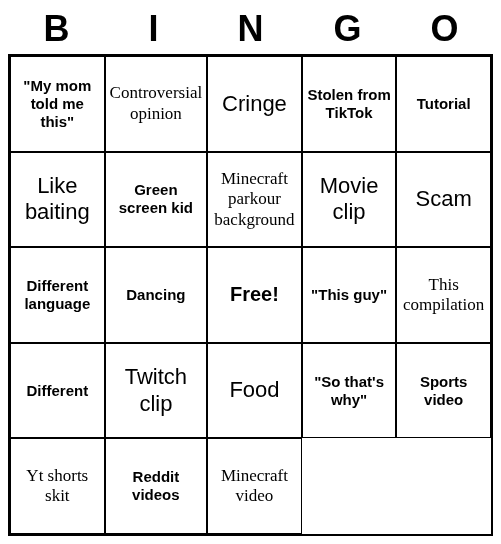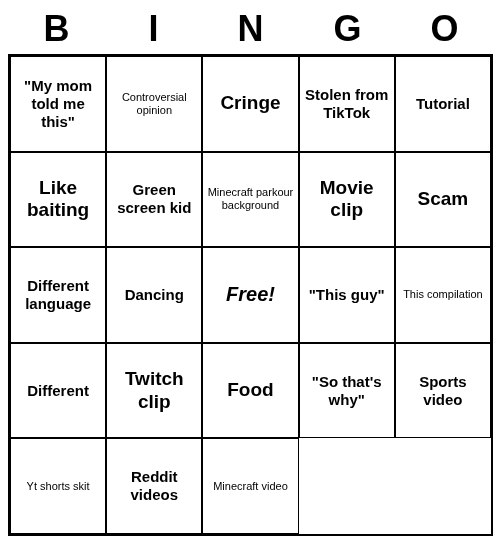--- a/index.html
+++ b/index.html
@@ -51,37 +51,37 @@
       padding: 4px;
       min-height: 88px;
     }
 
     .cell-text {
       font-size: 13px;
       line-height: 1.2;
     }
 
     .cell-text.large {
-      font-size: 19px;
-      font-weight: bold;
+      font-size: 22px;
+      font-weight: normal;
     }
 
     .cell-text.medium {
       font-size: 15px;
       font-weight: bold;
     }
 
     .cell-text.small {
-      font-size: 11px;
+      font-size: 17px;
+      font-family: Liberation Serif, serif;
     }
 
     .free-space {
       font-size: 20px;
       font-weight: bold;
-      font-style: italic;
     }
   </style>
 </head>
 <body>
 
 <div class="bingo-title">
   <span class="bingo-letter">B</span>
   <span class="bingo-letter">I</span>
   <span class="bingo-letter">N</span>
   <span class="bingo-letter">G</span>

